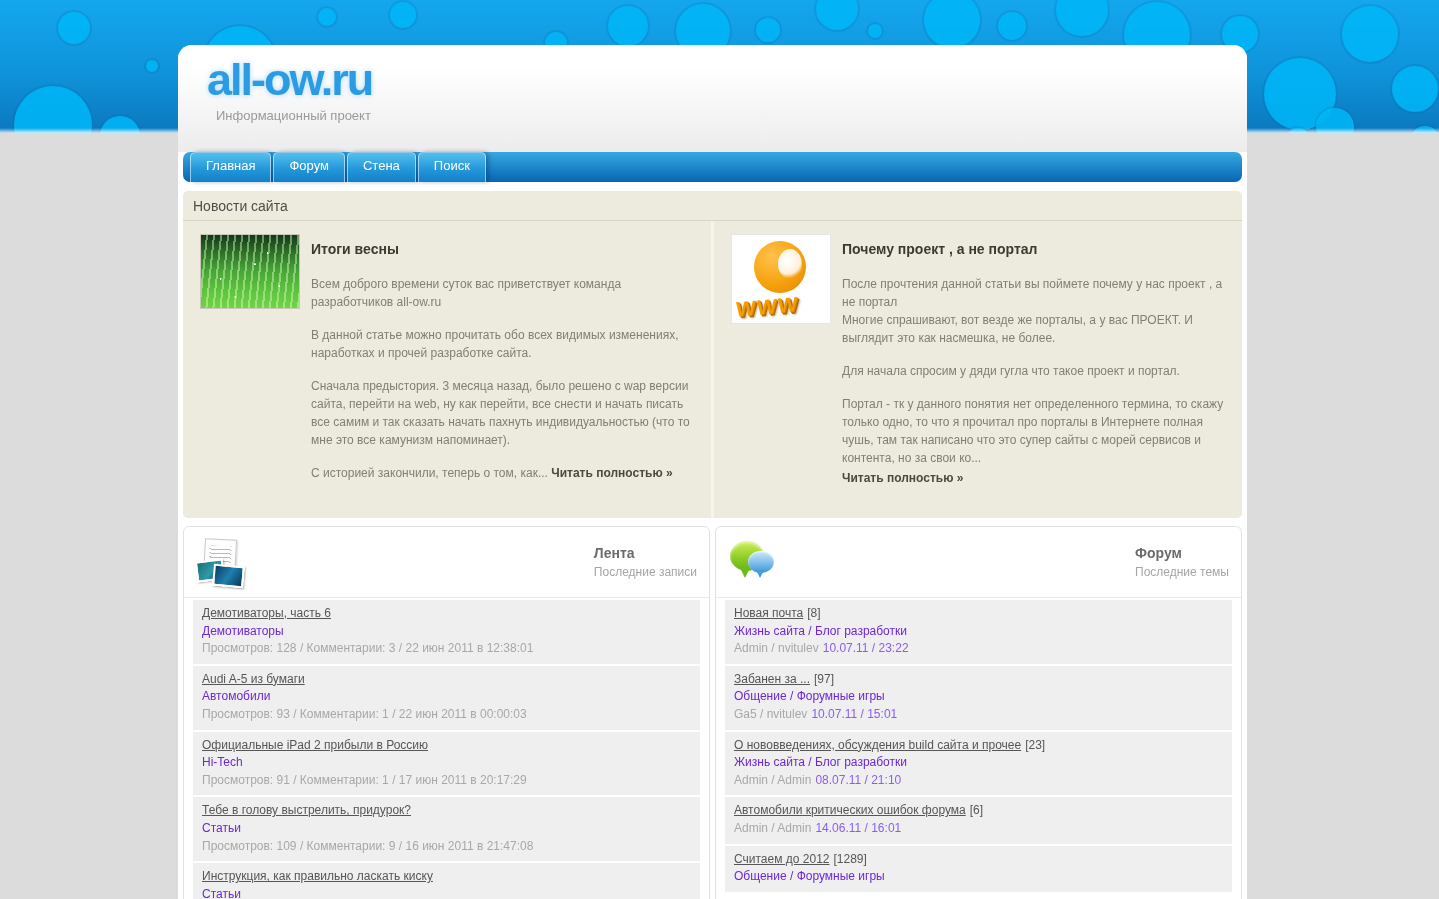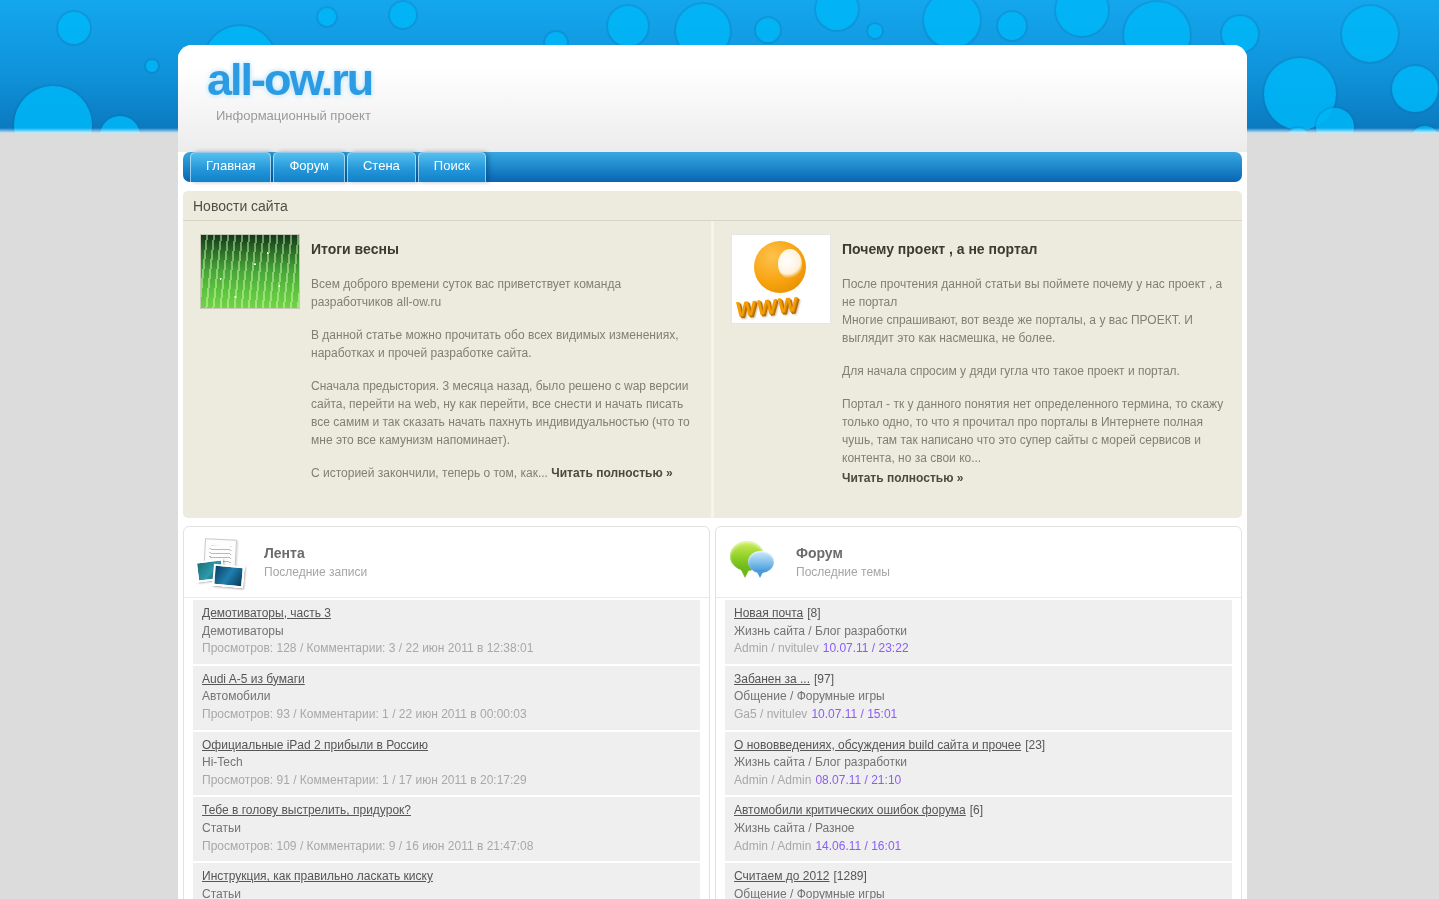--- a/index.html
+++ b/index.html
@@ -53,28 +53,28 @@
   .globe-www{position:absolute;left:4px;bottom:4px;font-size:21px;font-weight:bold;color:#f49d06;
     letter-spacing:1px;transform:skewX(-6deg) rotate(-5deg);
     text-shadow:1px 1px 0 #c97c00,2px 2px 0 #b06a00,3px 3px 2px rgba(120,70,0,.4);}
   .article-body{font-size:12px;color:#827f73;line-height:1.5;min-width:0;}
   .article-title{font-size:14px;font-weight:bold;color:#3c3a31;margin:5px 0 15px;}
   .article-body p{margin:0 0 15px;white-space:pre-line;}
   .read-more{font-weight:bold;color:#4c4a3f;cursor:pointer;}
   
   .widgets{display:flex;gap:5px;margin:0 5px 10px;}
   .widget{flex:1 1 0;min-width:0;background:#fff;border:1px solid #e2e2e2;border-radius:6px;overflow:hidden;}
-  .w-head{display:flex;align-items:center;gap:20px;padding:11px 12px;border-bottom:1px solid #e9e9e9;}
+  .w-head{display:flex;align-items:center;gap:26px;padding:11px 12px;border-bottom:1px solid #e9e9e9;justify-content:space-between;}
   .w-title{font-size:14px;font-weight:bold;color:#6b6b6b;}
   .w-sub{font-size:12px;color:#a5a5a5;margin-top:4px;}
   .w-items{padding:2px 0 8px;}
   .w-item{background:#f0efef;margin:0 9px 2px;padding:6px 9px 7px;font-size:12px;line-height:1.3;}
   .i-title{color:#565656;text-decoration:underline;cursor:pointer;}
   .i-count{color:#565656;margin-left:4px;}
-  .i-cat{color:#737373;margin-top:2px;}
+  .i-cat{color:#6d28d9;margin-top:2px;}
   .i-meta{color:#a8a8a8;margin-top:2px;}
   .i-date{color:#8b5cf6;margin-left:4px;}
   
   .w-icon{width:48px;height:48px;position:relative;flex:none;}
   .feed-sheet{position:absolute;left:8px;top:1px;width:30px;height:38px;background:#fdfdfd;
     border:1px solid #c9c9c9;transform:rotate(3deg);box-shadow:1px 1px 2px rgba(0,0,0,.18);
     background-image:repeating-linear-gradient(#fdfdfd 0 3px,#b9b9b9 3px 4px);background-size:22px 100%;
     background-position:4px 6px;background-repeat:no-repeat;}
   .feed-photo1{position:absolute;left:0px;top:22px;width:24px;height:17px;border:2px solid #fff;
     box-shadow:1px 1px 2px rgba(0,0,0,.3);transform:rotate(-7deg);
@@ -198,21 +198,21 @@
           <div class="feed-photo1"></div>
           <div class="feed-photo2"></div>
         </div>
         <div>
           <div class="w-title">Лента</div>
           <div class="w-sub">Последние записи</div>
         </div>
       </div>
       <div class="w-items">
           <div class="w-item">
-          <div><a class="i-title">Демотиваторы, часть 3</a></div>
+          <div><a class="i-title">Демотиваторы, часть 6</a></div>
           <div class="i-cat">Демотиваторы</div>
           <div class="i-meta">Просмотров: 128 / Комментарии: 3 / 22 июн 2011 в 12:38:01</div>
         </div>
           <div class="w-item">
           <div><a class="i-title">Audi A-5 из бумаги</a></div>
           <div class="i-cat">Автомобили</div>
           <div class="i-meta">Просмотров: 93 / Комментарии: 1 / 22 июн 2011 в 00:00:03</div>
         </div>
           <div class="w-item">
           <div><a class="i-title">Официальные iPad 2 прибыли в Россию</a></div>
@@ -254,21 +254,20 @@
           <div class="i-cat">Общение / Форумные игры</div>
           <div class="i-meta"><span>Ga5 / nvitulev</span><span class="i-date">10.07.11 / 15:01</span></div>
         </div>
           <div class="w-item">
           <div><a class="i-title">О нововведениях, обсуждения build сайта и прочее</a><span class="i-count">[23]</span></div>
           <div class="i-cat">Жизнь сайта / Блог разработки</div>
           <div class="i-meta"><span>Admin / Admin</span><span class="i-date">08.07.11 / 21:10</span></div>
         </div>
           <div class="w-item">
           <div><a class="i-title">Автомобили критических ошибок форума</a><span class="i-count">[6]</span></div>
-          <div class="i-cat">Жизнь сайта / Разное</div>
           <div class="i-meta"><span>Admin / Admin</span><span class="i-date">14.06.11 / 16:01</span></div>
         </div>
           <div class="w-item">
           <div><a class="i-title">Считаем до 2012</a><span class="i-count">[1289]</span></div>
           <div class="i-cat">Общение / Форумные игры</div>
 
         </div>
         </div>
     </div>
   </div>

